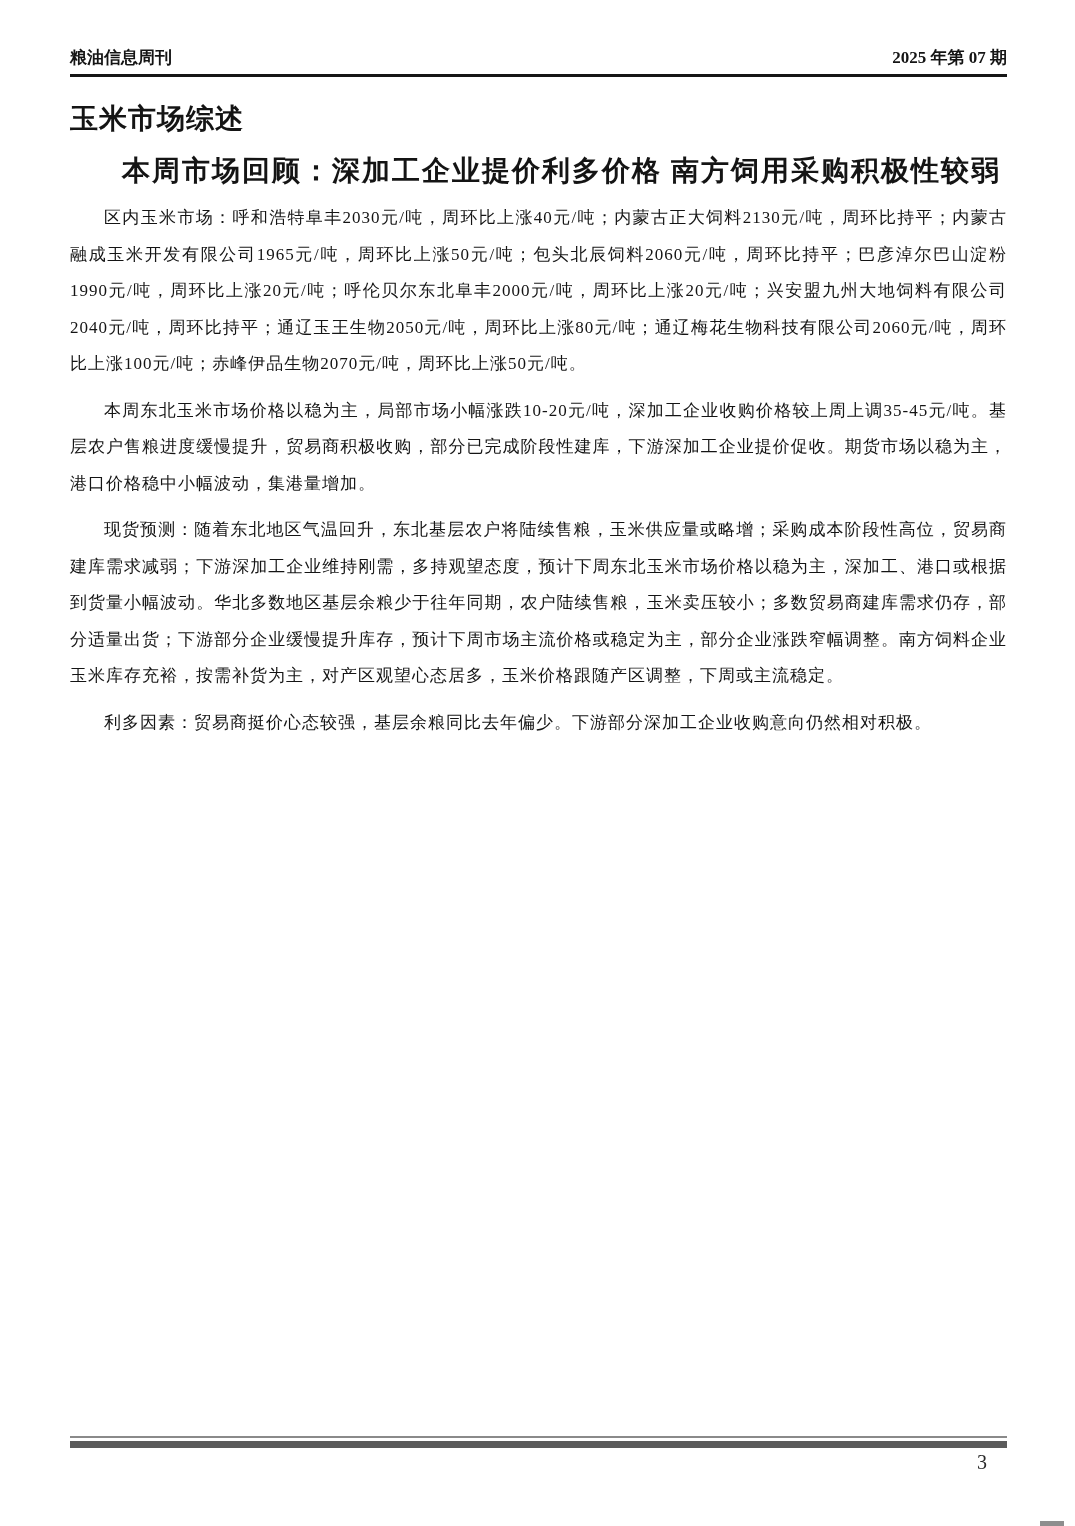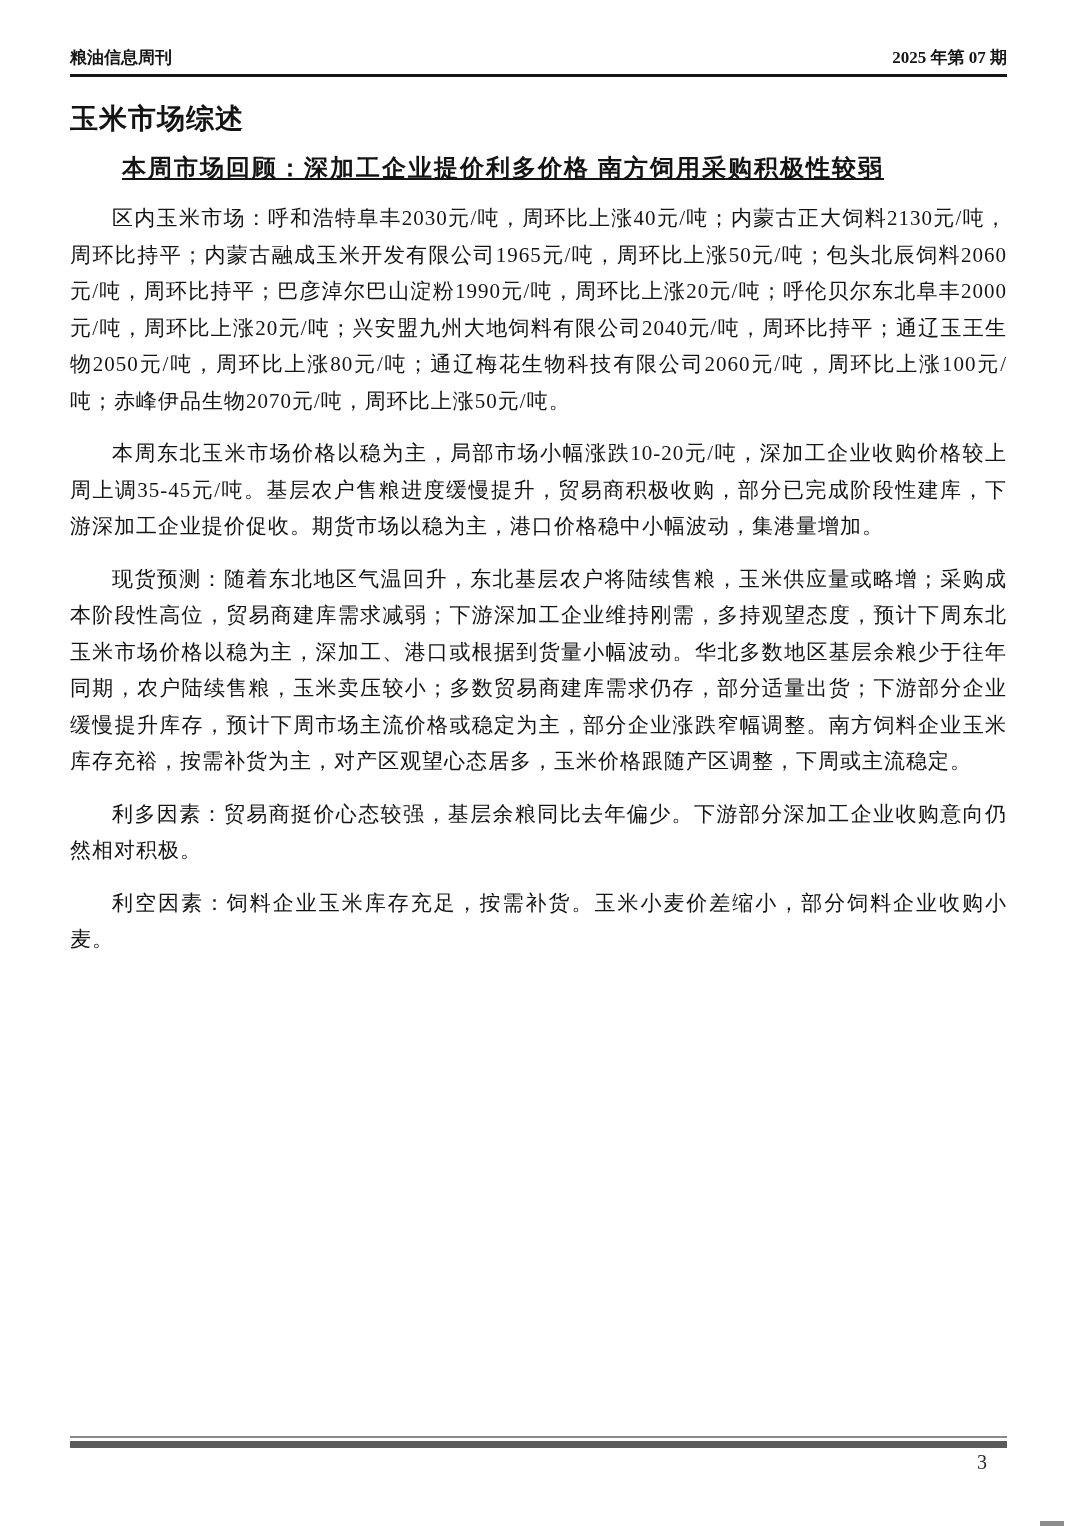--- a/index.html
+++ b/index.html
@@ -35,34 +35,33 @@
   }
   .page-title {
     font-family: "Liberation Sans", "DejaVu Sans", sans-serif;
     font-size: 28px;
     font-weight: 900;
     letter-spacing: 1px;
     margin-top: 8px;
     margin-bottom: 14px;
   }
   .section-heading {
-    font-size: 24px;
+    font-size: 28px;
     font-weight: bold;
     letter-spacing: 2px;
     text-indent: 52px;
     margin: 14px 0 6px 0;
-    text-decoration: underline;
   }
   .para {
-    font-size: 21px;
+    font-size: 17px;
     line-height: 36.5px;
     letter-spacing: 1px;
     text-indent: 2em;
     text-align: justify;
-    margin: 16px 0;
+    margin: 10px 0;
   }
   .footer-rule {
     position: absolute;
     left: 70px;
     right: 68px;
     top: 1436px;
     border-top: 2px solid #8a8a8a;
   }
   .footer-bar {
     position: absolute;
@@ -103,21 +102,20 @@
 
     <div>
       <div class="section-heading">本周市场回顾：深加工企业提价利多价格 南方饲用采购积极性较弱</div>
       <p class="para">区内玉米市场：呼和浩特阜丰2030元/吨，周环比上涨40元/吨；内蒙古正大饲料2130元/吨，周环比持平；内蒙古融成玉米开发有限公司1965元/吨，周环比上涨50元/吨；包头北辰饲料2060元/吨，周环比持平；巴彦淖尔巴山淀粉1990元/吨，周环比上涨20元/吨；呼伦贝尔东北阜丰2000元/吨，周环比上涨20元/吨；兴安盟九州大地饲料有限公司2040元/吨，周环比持平；通辽玉王生物2050元/吨，周环比上涨80元/吨；通辽梅花生物科技有限公司2060元/吨，周环比上涨100元/吨；赤峰伊品生物2070元/吨，周环比上涨50元/吨。</p>
       <p class="para">本周东北玉米市场价格以稳为主，局部市场小幅涨跌10-20元/吨，深加工企业收购价格较上周上调35-45元/吨。基层农户售粮进度缓慢提升，贸易商积极收购，部分已完成阶段性建库，下游深加工企业提价促收。期货市场以稳为主，港口价格稳中小幅波动，集港量增加。</p>
     </div>
 
     <div>
       <p class="para">现货预测：随着东北地区气温回升，东北基层农户将陆续售粮，玉米供应量或略增；采购成本阶段性高位，贸易商建库需求减弱；下游深加工企业维持刚需，多持观望态度，预计下周东北玉米市场价格以稳为主，深加工、港口或根据到货量小幅波动。华北多数地区基层余粮少于往年同期，农户陆续售粮，玉米卖压较小；多数贸易商建库需求仍存，部分适量出货；下游部分企业缓慢提升库存，预计下周市场主流价格或稳定为主，部分企业涨跌窄幅调整。南方饲料企业玉米库存充裕，按需补货为主，对产区观望心态居多，玉米价格跟随产区调整，下周或主流稳定。</p>
       <p class="para">利多因素：贸易商挺价心态较强，基层余粮同比去年偏少。下游部分深加工企业收购意向仍然相对积极。</p>
-      <p class="para">利空因素：饲料企业玉米库存充足，按需补货。玉米小麦价差缩小，部分饲料企业收购小麦。</p>
     </div>
   </div>
 
   <div class="footer-rule"></div>
   <div class="footer-bar"></div>
   <div class="page-number">3</div>
   <div class="next-page-edge"></div>
 
 </div>
 

